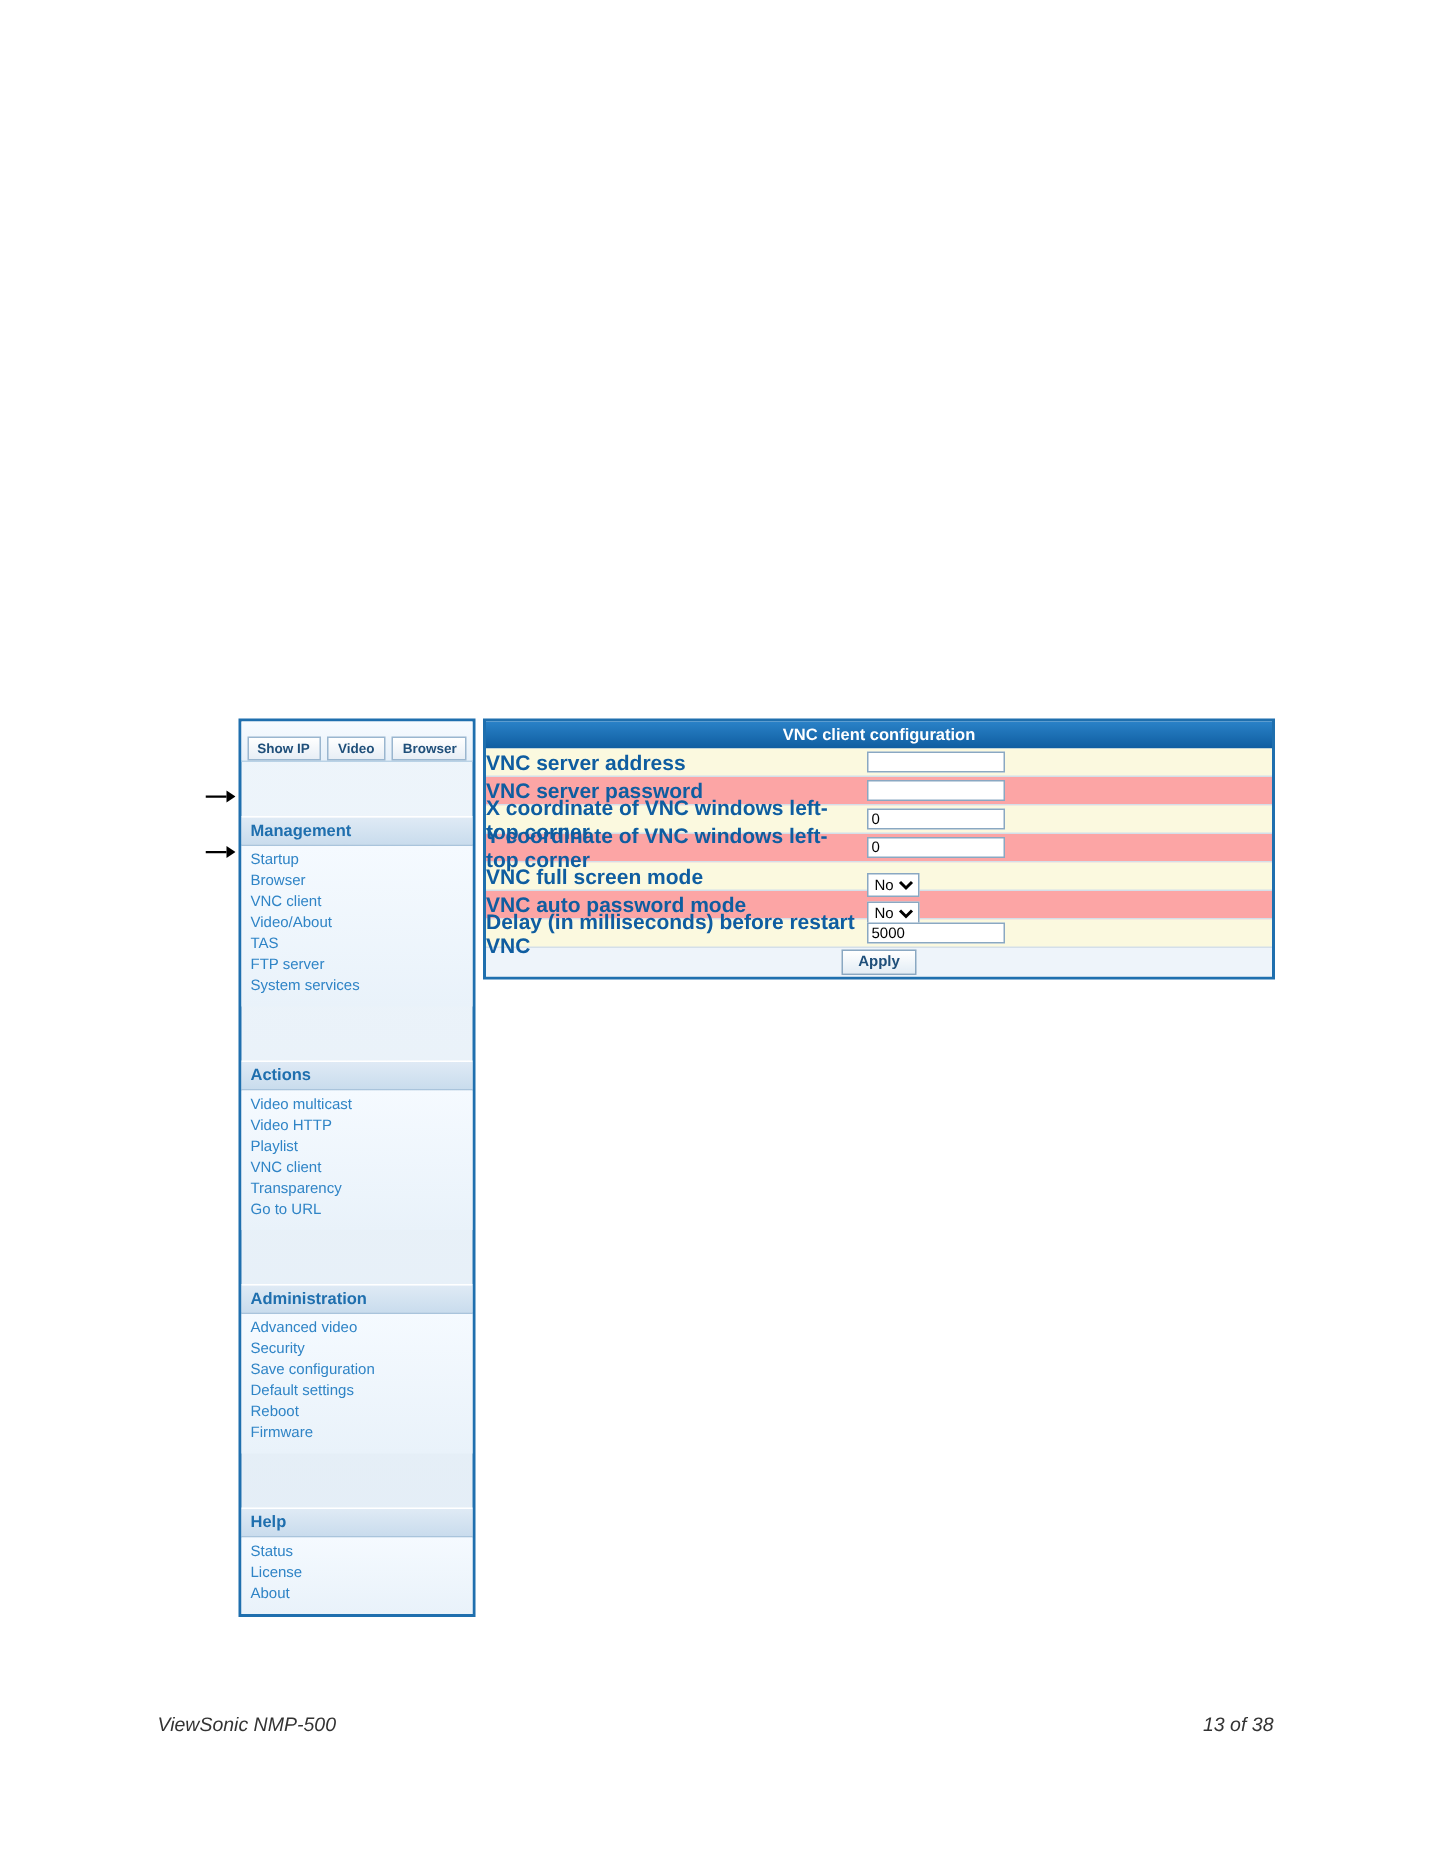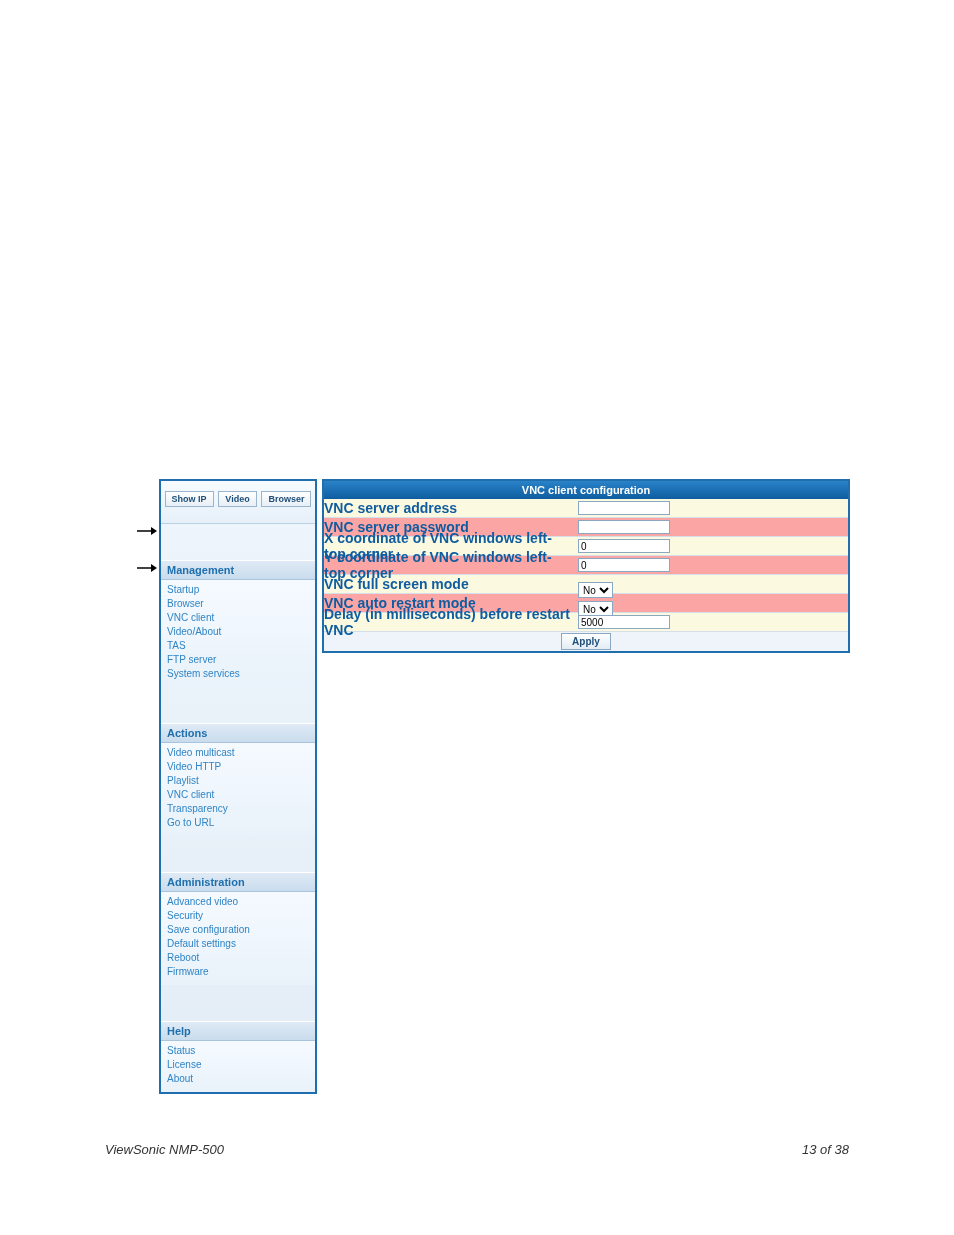--- a/index.html
+++ b/index.html
@@ -31,21 +31,21 @@
     position: absolute;
     left: 159px;
     top: 479px;
     width: 158px;
     border: 2px solid #1f6fae;
     background: linear-gradient(#eef5fb, #e3edf6);
     box-sizing: border-box;
   }
   .sidebar-top {
     background: linear-gradient(#f7fbff, #e6f0f9);
-    padding: 10px 0 16px 0;
+    padding: 10px 0 0 0;
     text-align: center;
     border-bottom: 1px solid #b9d2e6;
   }
   .sidebar-top .btn {
     display: inline-block;
     font-size: 9px;
     font-weight: bold;
     color: #1f4f7a;
     background: linear-gradient(#ffffff, #e7eef5);
     border: 1px solid #9ab6cf;
@@ -247,21 +247,21 @@
     <div class="form-row">
       <div class="label">VNC full screen mode</div>
       <div class="field">
         <select>
           <option>No</option>
         </select>
       </div>
     </div>
 
     <div class="form-row alt">
-      <div class="label">VNC auto restart mode</div>
+      <div class="label">VNC auto password mode</div>
       <div class="field">
         <select>
           <option>No</option>
         </select>
       </div>
     </div>
 
     <div class="form-row">
       <div class="label">Delay (in milliseconds) before restart VNC</div>
       <div class="field"><input type="text" style="width: 92px;" value="5000"></div>

